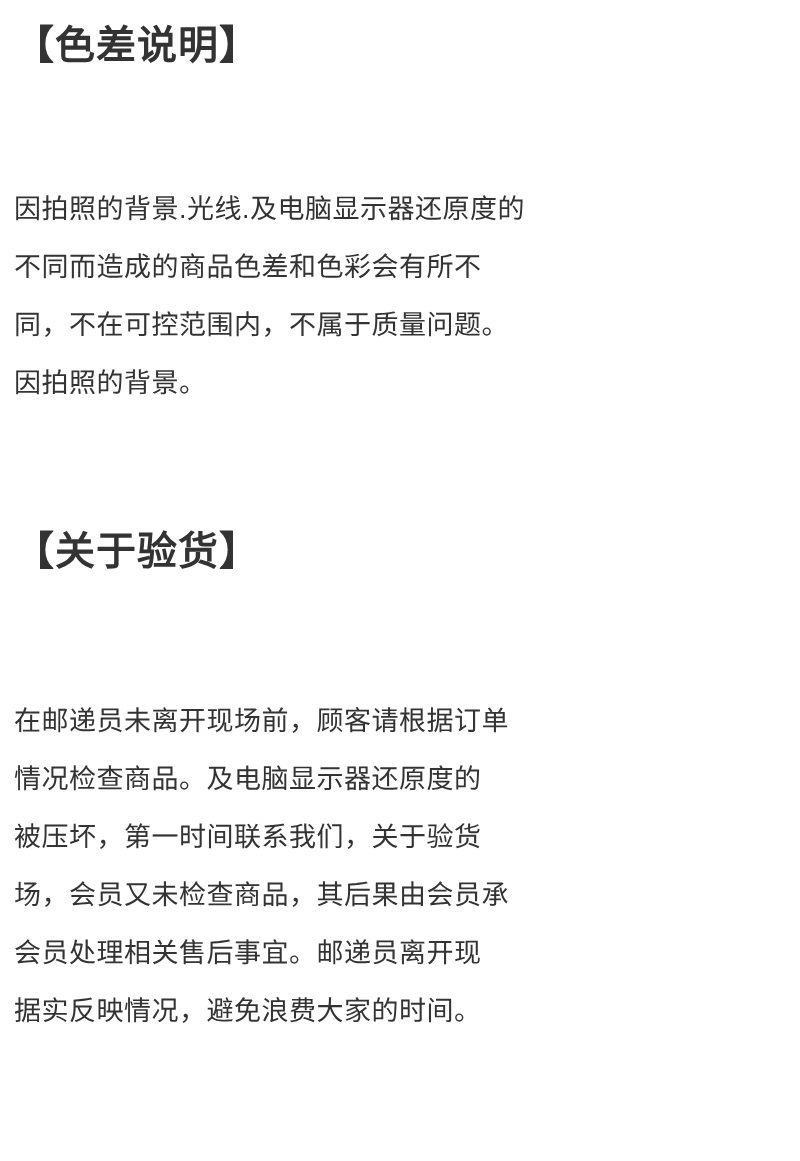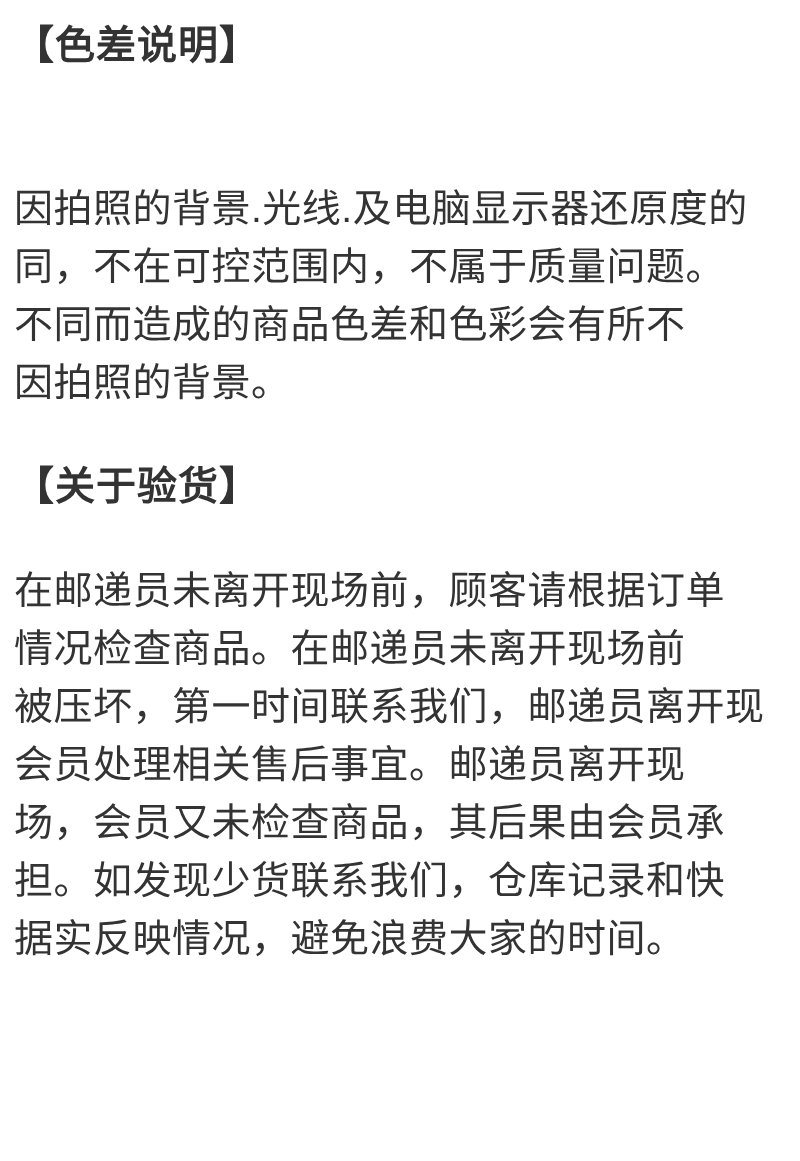--- a/index.html
+++ b/index.html
@@ -20,55 +20,54 @@
   }
   .section-heading {
     font-size: 40px;
     line-height: 46px;
     font-weight: 700;
     color: #333333;
     letter-spacing: 1px;
     white-space: nowrap;
   }
   .paragraph {
-    font-size: 39px;
+    font-size: 27px;
     font-weight: 400;
     color: #333333;
   }
   .paragraph .line {
     line-height: 58px;
     height: 58px;
     white-space: nowrap;
     letter-spacing: 0.5px;
   }
   .section-1 .paragraph { margin-top: 112px; }
-  .heading-2 { margin-top: 51px; }
-  .section-2 .paragraph { margin-top: 53px; }
+  .heading-2 { margin-top: 116px; }
+  .section-2 .paragraph { margin-top: 118px; }
 </style>
 </head>
 <body>
 
 <div class="page">
 
   <div class="section section-1">
     <div class="section-heading heading-1">【色差说明】</div>
     <div class="paragraph">
       <div class="line">因拍照的背景.光线.及电脑显示器还原度的</div>
+      <div class="line">不同而造成的商品色差和色彩会有所不</div>
       <div class="line">同，不在可控范围内，不属于质量问题。</div>
-      <div class="line">不同而造成的商品色差和色彩会有所不</div>
       <div class="line">因拍照的背景。</div>
     </div>
   </div>
 
   <div class="section section-2">
     <div class="section-heading heading-2">【关于验货】</div>
     <div class="paragraph">
       <div class="line">在邮递员未离开现场前，顾客请根据订单</div>
-      <div class="line">情况检查商品。在邮递员未离开现场前</div>
-      <div class="line">被压坏，第一时间联系我们，邮递员离开现</div>
+      <div class="line">情况检查商品。及电脑显示器还原度的</div>
+      <div class="line">被压坏，第一时间联系我们，关于验货</div>
+      <div class="line">场，会员又未检查商品，其后果由会员承</div>
       <div class="line">会员处理相关售后事宜。邮递员离开现</div>
-      <div class="line">场，会员又未检查商品，其后果由会员承</div>
-      <div class="line">担。如发现少货联系我们，仓库记录和快</div>
       <div class="line">据实反映情况，避免浪费大家的时间。</div>
     </div>
   </div>
 
 </div>
 
 </body></html>

